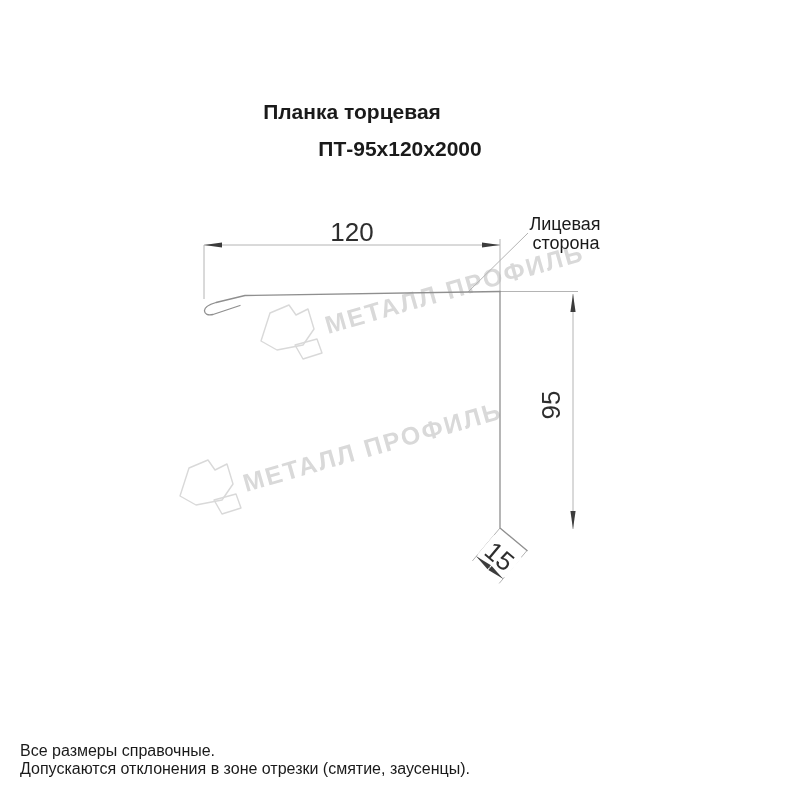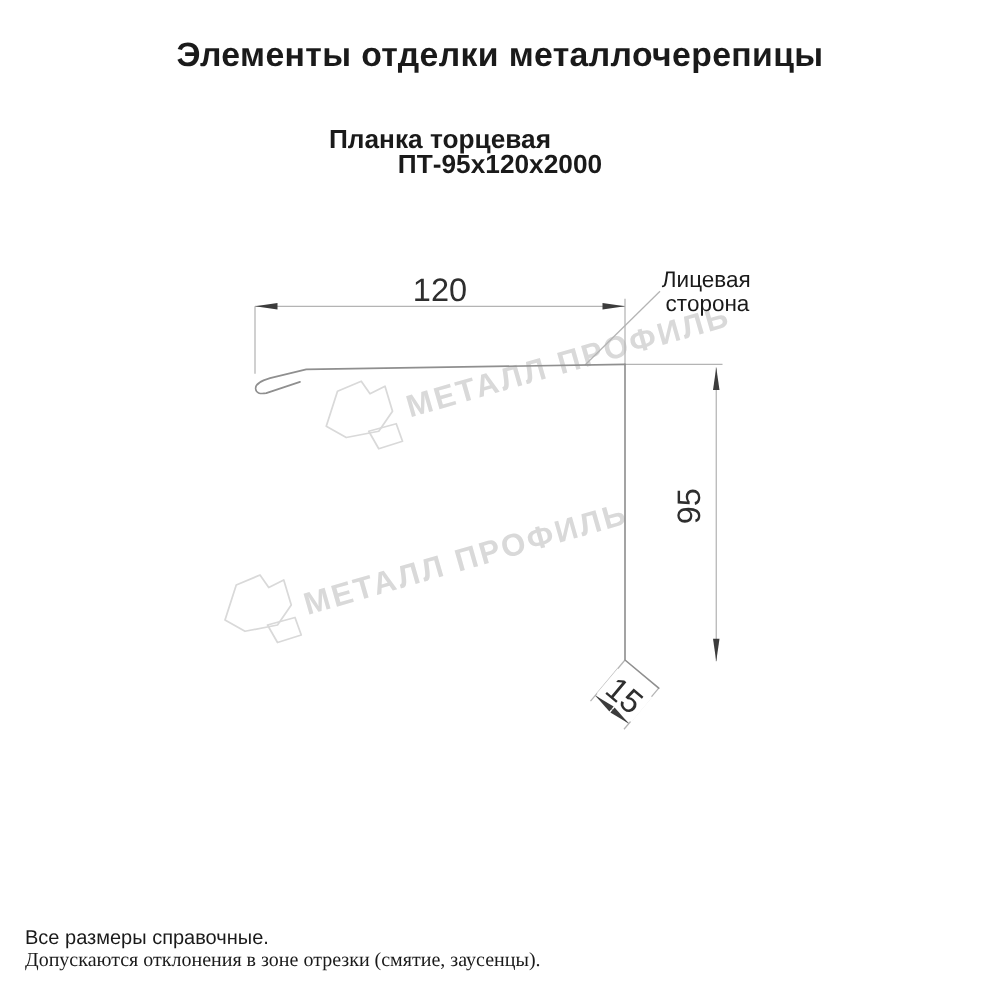--- a/index.html
+++ b/index.html
@@ -2,41 +2,40 @@
 <html style="--ink: #1a1a1a; --dim-text: #2e2e2e; --profile-line: #8f8f8f; --dim-line: #b4b4b4; --arrow: #3c3c3c; --watermark: #d9d9d9;"><head>
 <meta charset="utf-8">
 <style>
   html,body{margin:0;padding:0;background:#fff;}
   .page{position:relative;width:800px;height:800px;background:#ffffff;overflow:hidden;
         font-family:"Liberation Sans",sans-serif;}
   .title{position:absolute;top:29px;left:0;width:800px;text-align:center;
          font-size:27px;font-weight:bold;color:var(--ink,#1a1a1a);letter-spacing:.3px;}
   .subtitle{position:absolute;top:100px;left:0;width:704px;text-align:center;
             font-size:21px;font-weight:bold;color:var(--ink,#1a1a1a);}
-  .model{position:absolute;top:120px;left:0;width:800px;text-align:center;
+  .model{position:absolute;top:137px;left:0;width:800px;text-align:center;
          font-size:21px;font-weight:bold;color:var(--ink,#1a1a1a);}
   .note{position:absolute;left:20px;font-size:16px;color:var(--ink,#1a1a1a);}
   .note1{top:742px;}
-  .note2{top:760px;font-family:Liberation Serif, serif;}
+  .note2{top:760px;}
   svg.diagram{position:absolute;left:0;top:0;width:800px;height:800px;}
   .pline{stroke:var(--profile-line,#8f8f8f);stroke-width:1.3;fill:none;stroke-linejoin:round;stroke-linecap:round;}
   .dline{stroke:var(--dim-line,#b4b4b4);stroke-width:1;fill:none;}
   .arrow{fill:var(--arrow,#3c3c3c);stroke:none;}
   .dimtext{fill:var(--dim-text,#2e2e2e);font:26px "Liberation Sans",sans-serif;}
   .lbltext{fill:var(--ink,#1a1a1a);font:18px "Liberation Sans",sans-serif;}
   .wmtext{fill:var(--watermark,#d9d9d9);font:700 25px "Liberation Sans",sans-serif;letter-spacing:2px;}
   .wmshape{stroke:var(--watermark,#d9d9d9);fill:none;stroke-width:1.4;stroke-linejoin:round;}
   .halo{fill:#ffffff;stroke:none;}
 </style>
 </head>
 <body>
 
 <div class="page">
 
-  <div class="title">Элементы отделки металлочерепицы</div>
   <div class="subtitle">Планка торцевая</div>
   <div class="model">ПТ-95х120х2000</div>
 
   <svg class="diagram" viewBox="0 0 800 800">
 
     <g>
       <g transform="translate(257,303)">
         <path class="wmshape" d="M4 38 L13 10 L32 2 L39 12 L51 6 L57 26 L46 42 L20 47 Z"></path>
         <path class="wmshape" d="M38 42 L60 36 L65 50 L46 56 Z"></path>
       </g>

